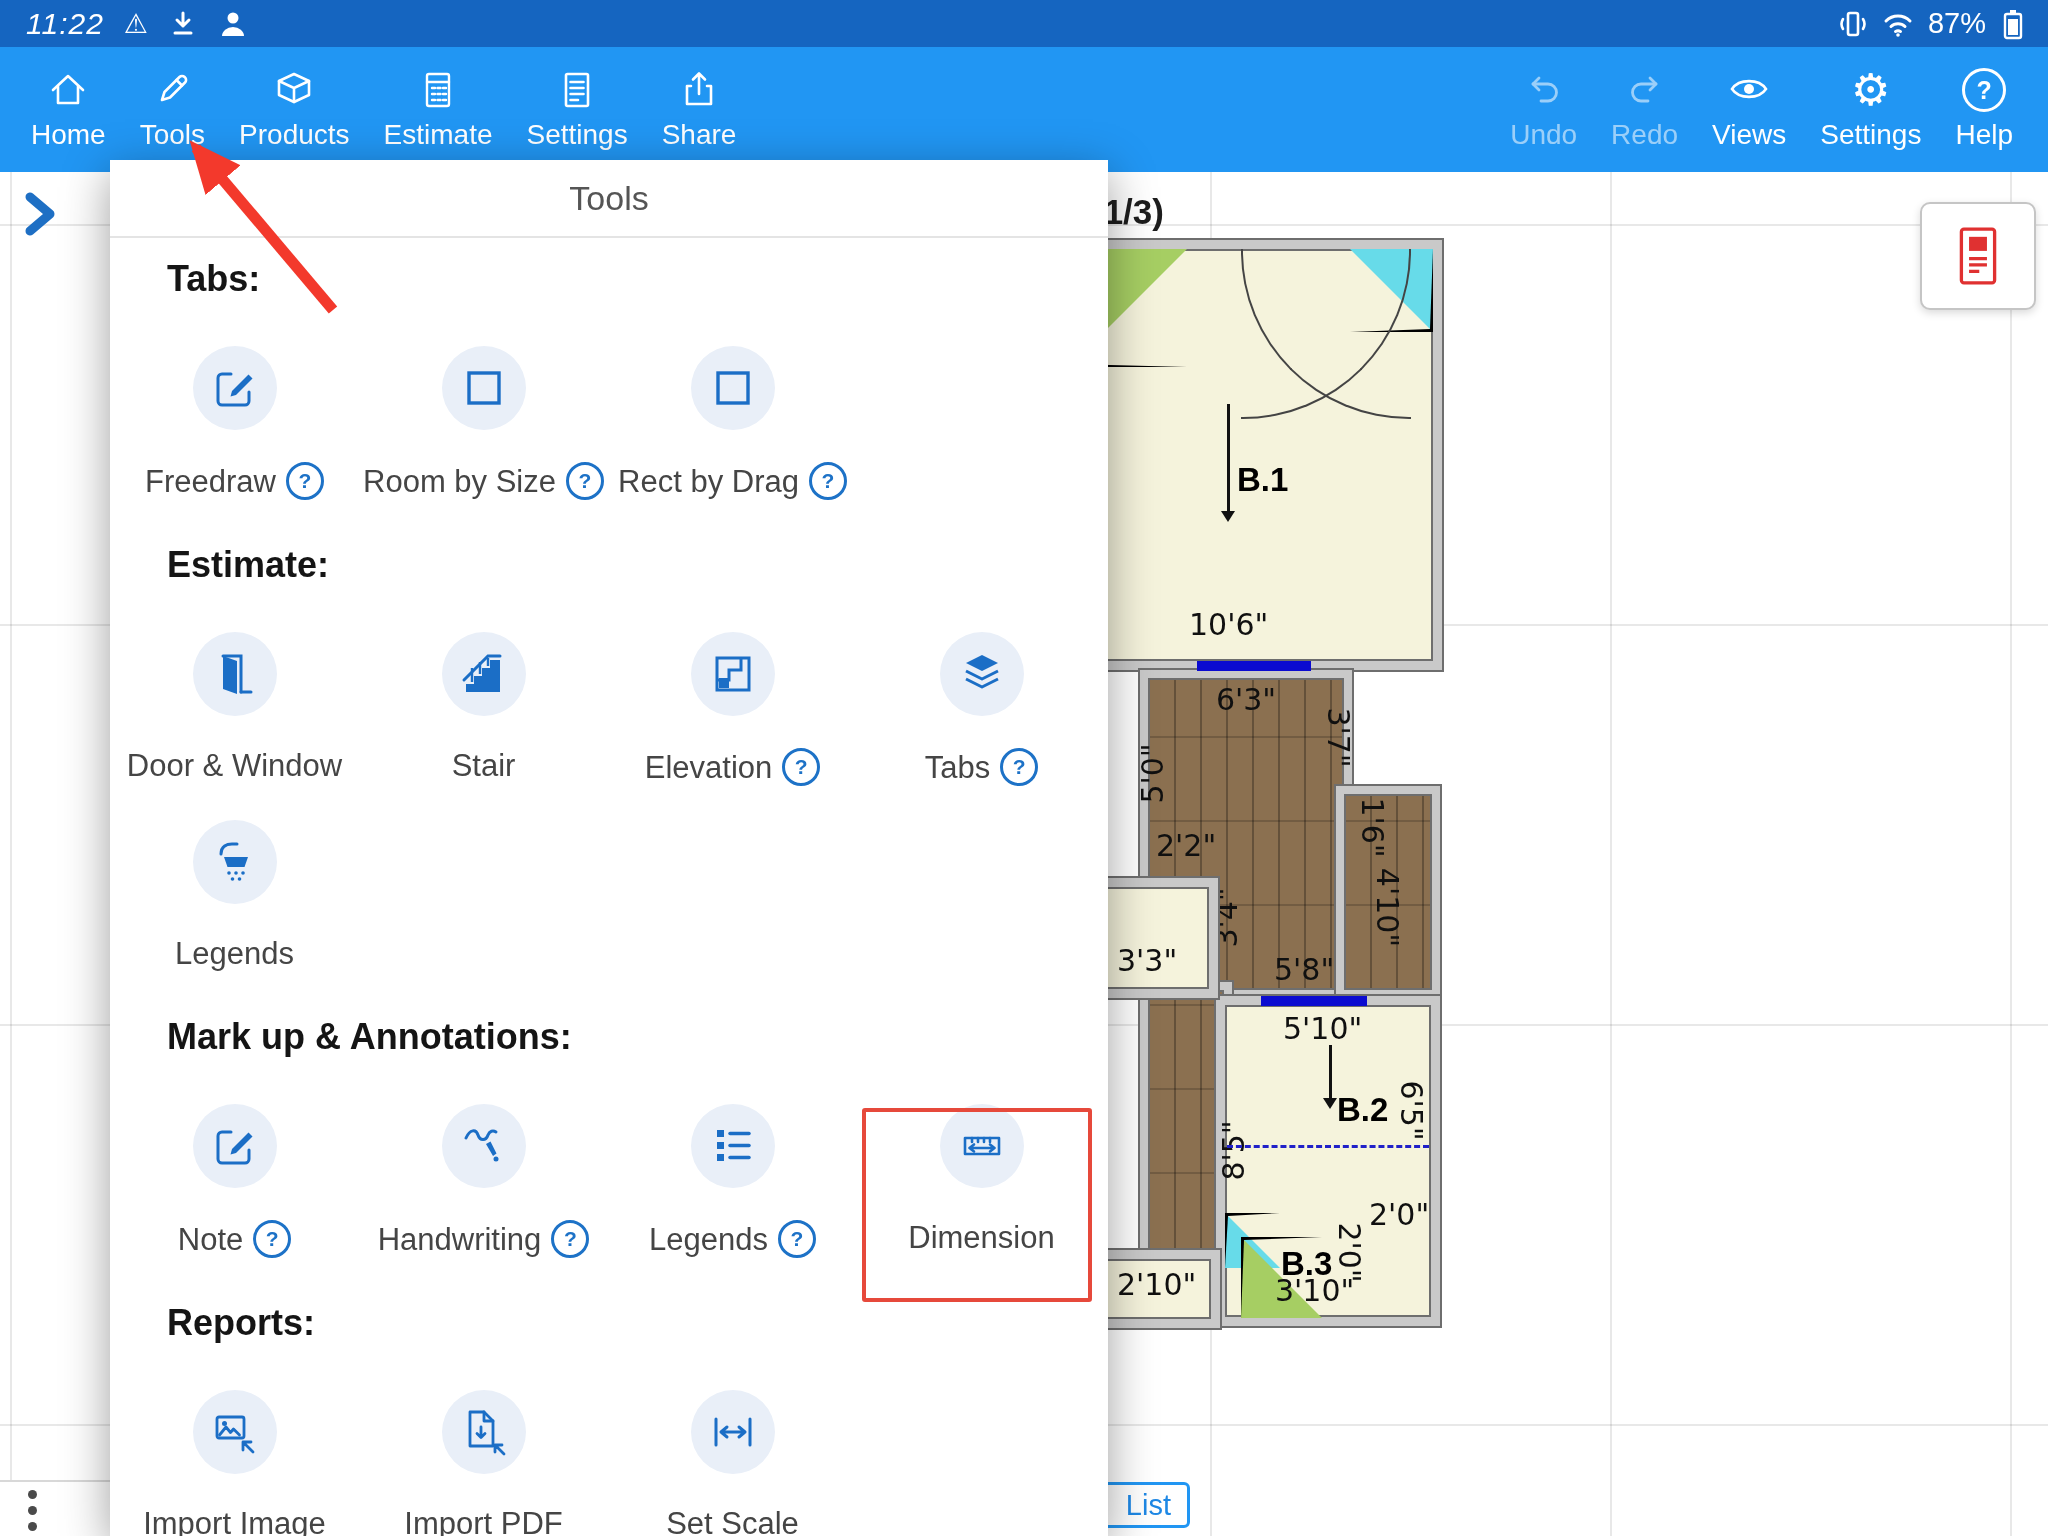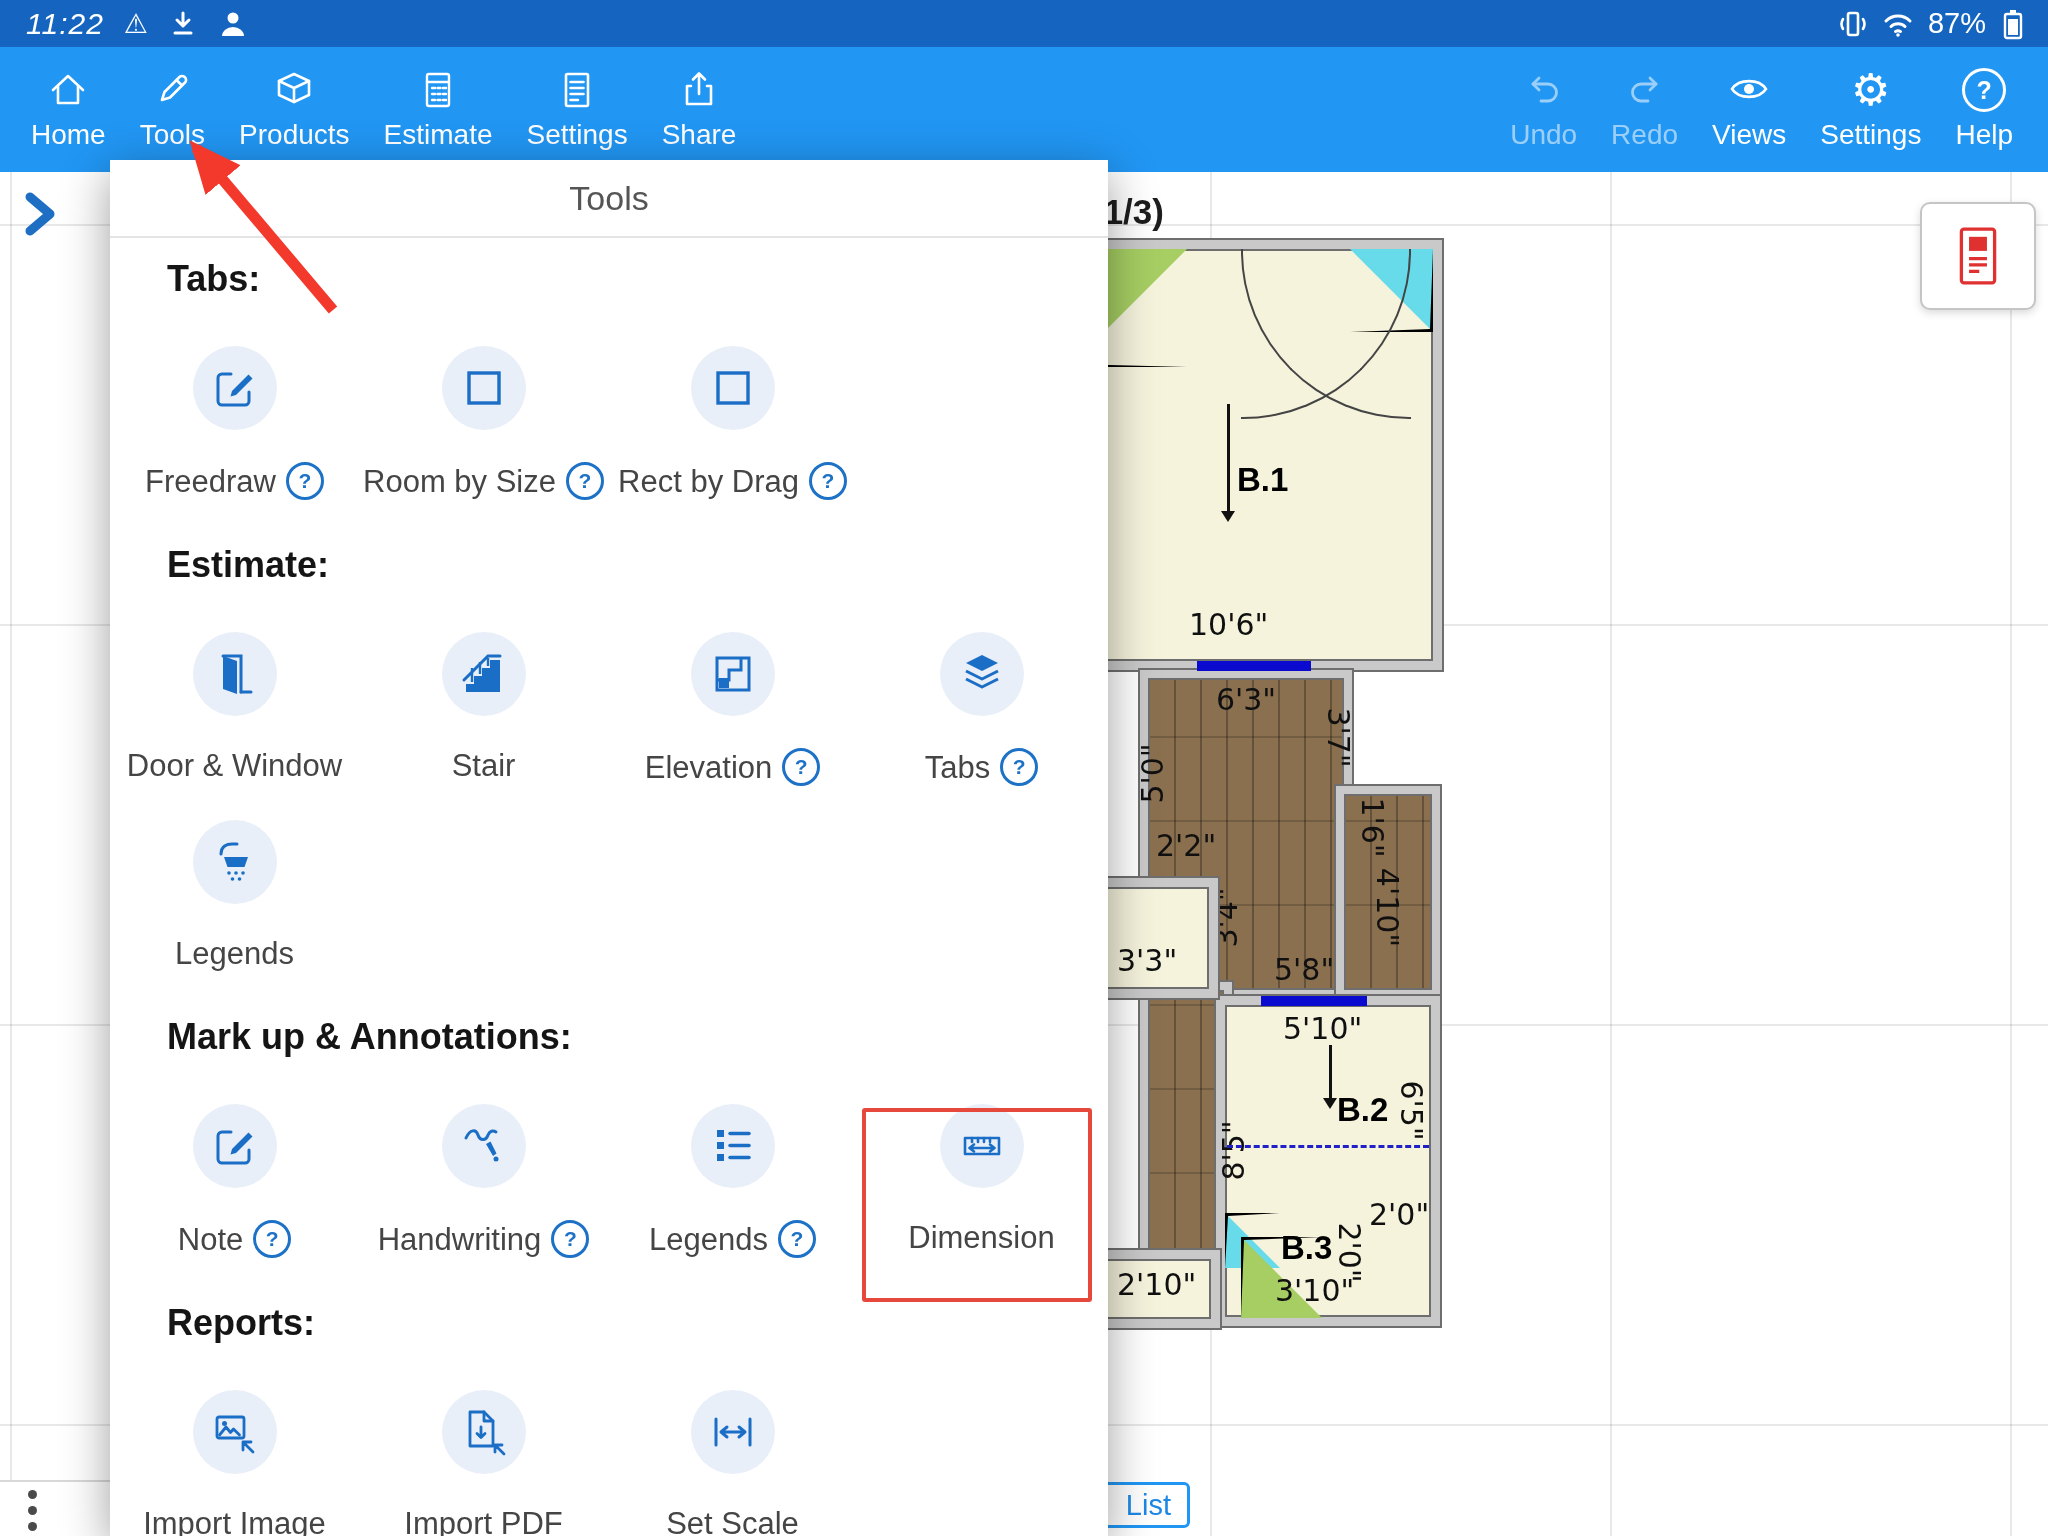--- a/index.html
+++ b/index.html
@@ -274,21 +274,21 @@
     <div class="door-h" style="left:36px;top:-9px;width:106px;"></div>
     <span class="dim" style="left:58px;top:6px;">5'10"</span>
     <span class="dim rot-l" style="left:-22px;top:128px;">8'5"</span>
     <div class="plan-arrow" style="left:104px;top:40px;height:58px;"></div>
     <span class="room-label" style="left:112px;top:86px;">B.2</span>
     <span class="dim rot-r" style="left:156px;top:88px;">6'5"</span>
     <div class="dashed-line" style="left:2px;right:2px;top:140px;"></div>
     <span class="dim" style="left:144px;top:192px;">2'0"</span>
     <div class="tri" style="left:0;top:208px;border-bottom:52px solid #67DBE9;border-right:52px solid transparent;"></div>
     <div class="tri" style="left:16px;top:232px;border-bottom:78px solid #A6CE63;border-right:78px solid transparent;"></div>
-    <span class="room-label" style="left:56px;top:224px;">B.3</span>
+    <span class="room-label" style="left:56px;top:240px;">B.3</span>
     <span class="dim rot-r" style="left:94px;top:230px;">2'0"</span>
     <span class="dim" style="left:50px;top:268px;">3'10"</span>
   </div>
 
   <div class="room" style="left:1096px;top:1078px;width:106px;height:60px;z-index:3;">
     <span class="dim" style="left:12px;top:8px;">2'10"</span>
   </div>
 </div>
 
 <div class="right-card">

